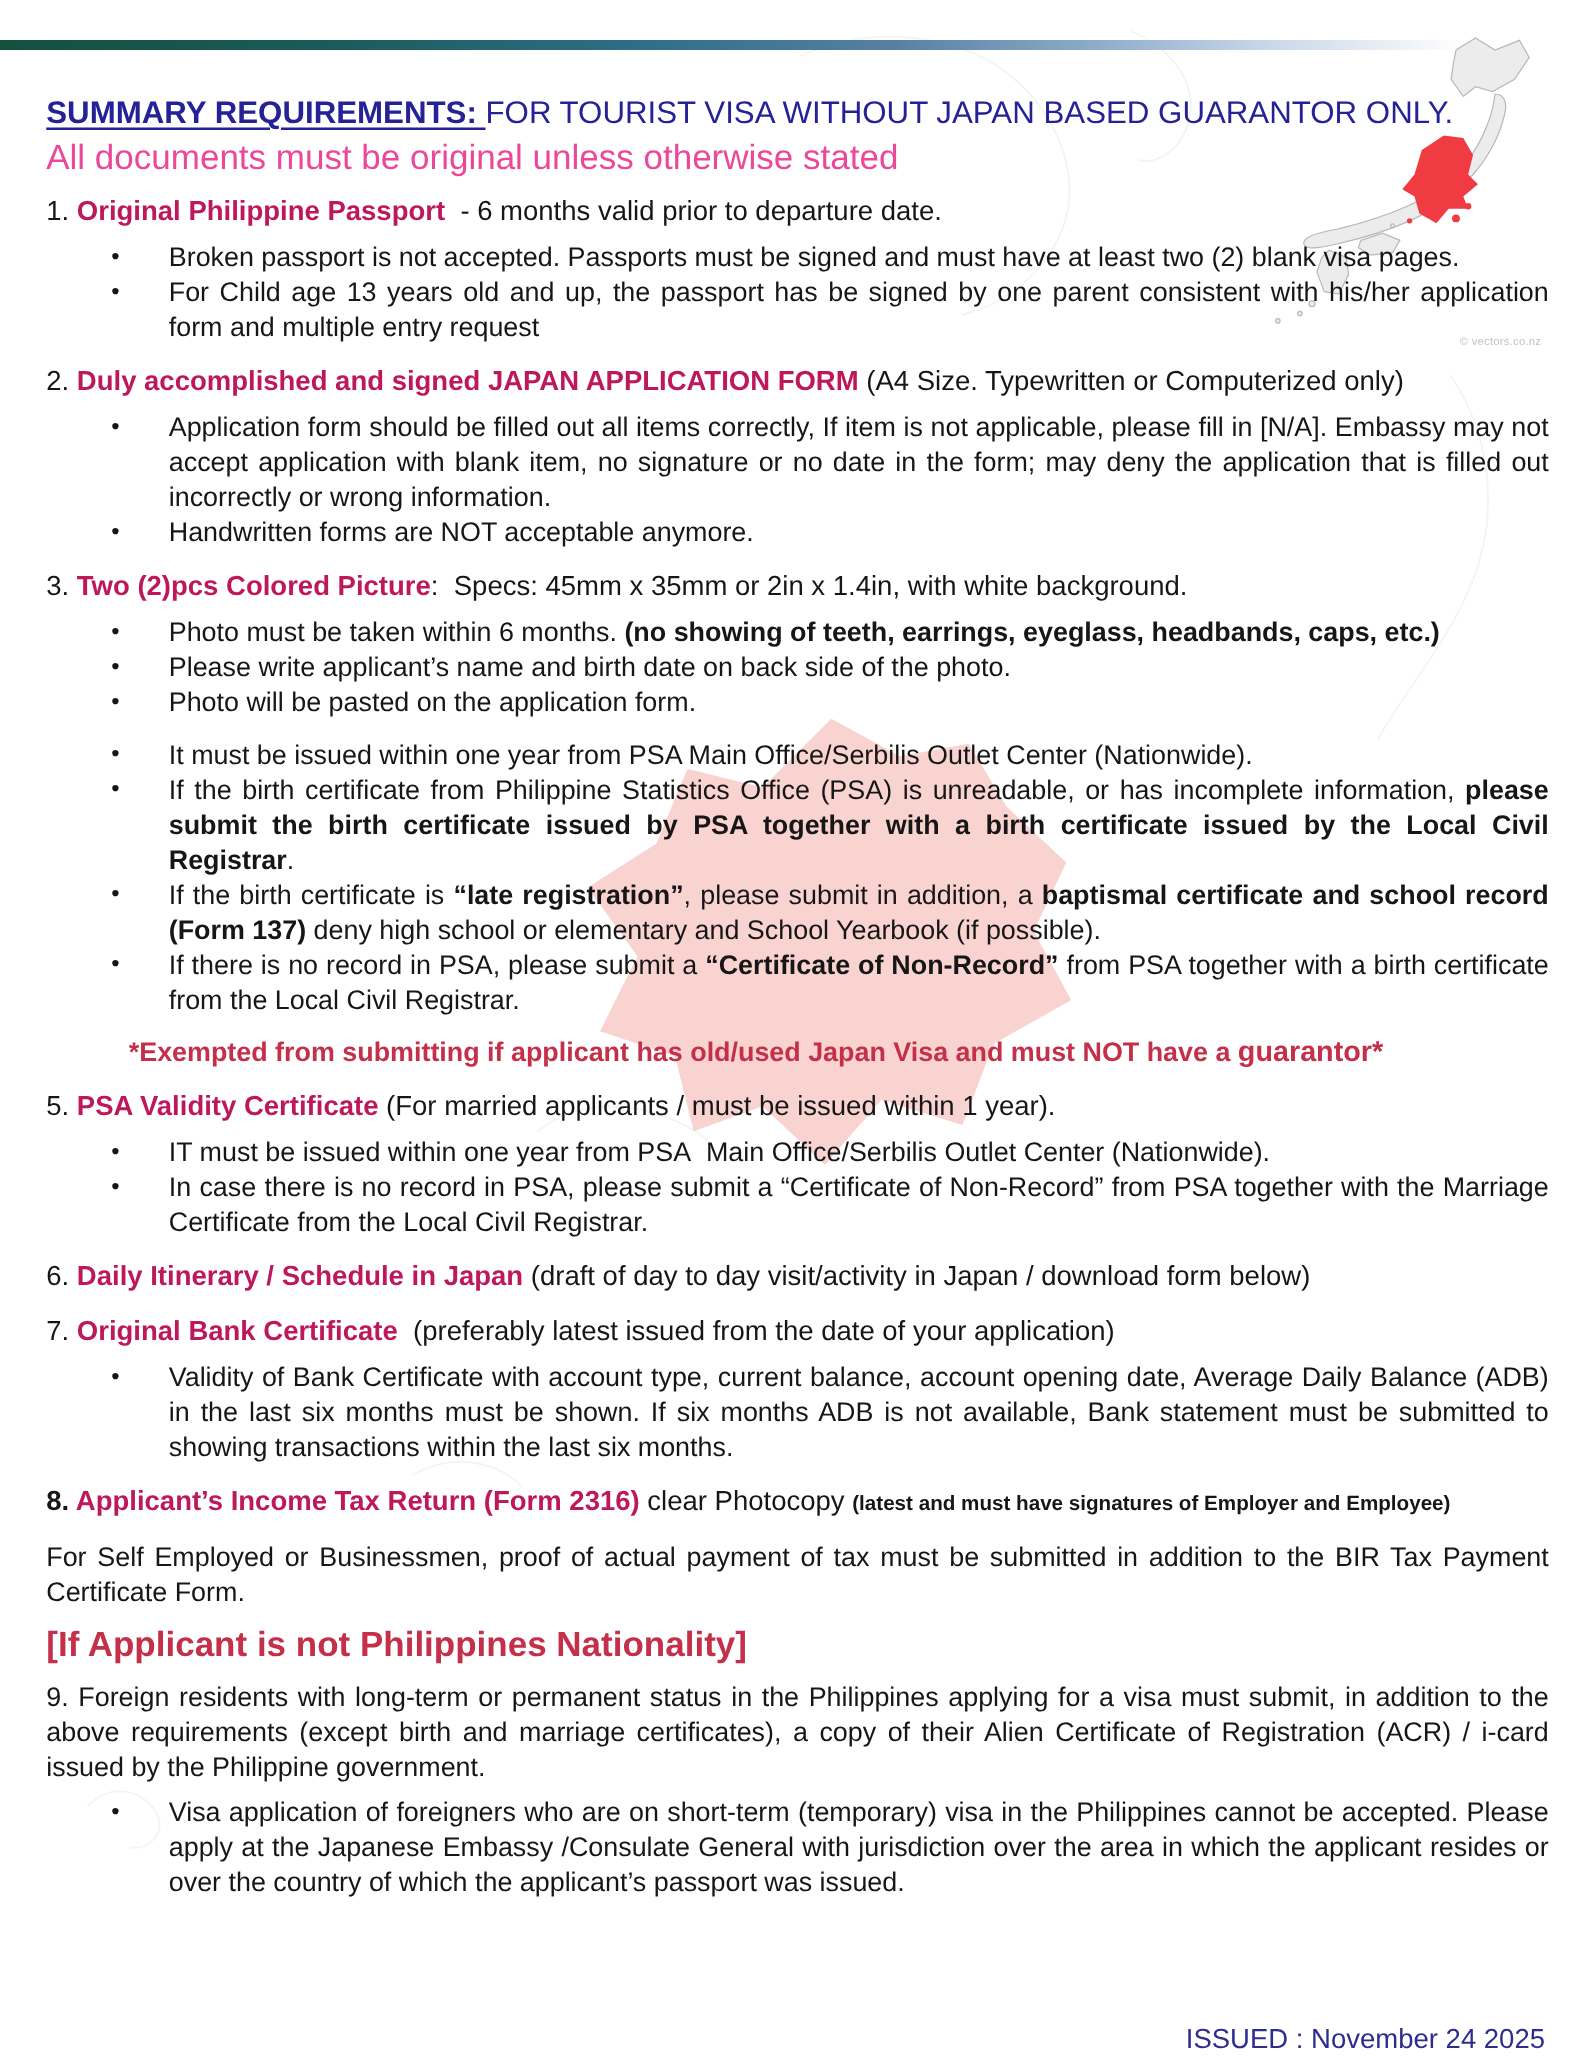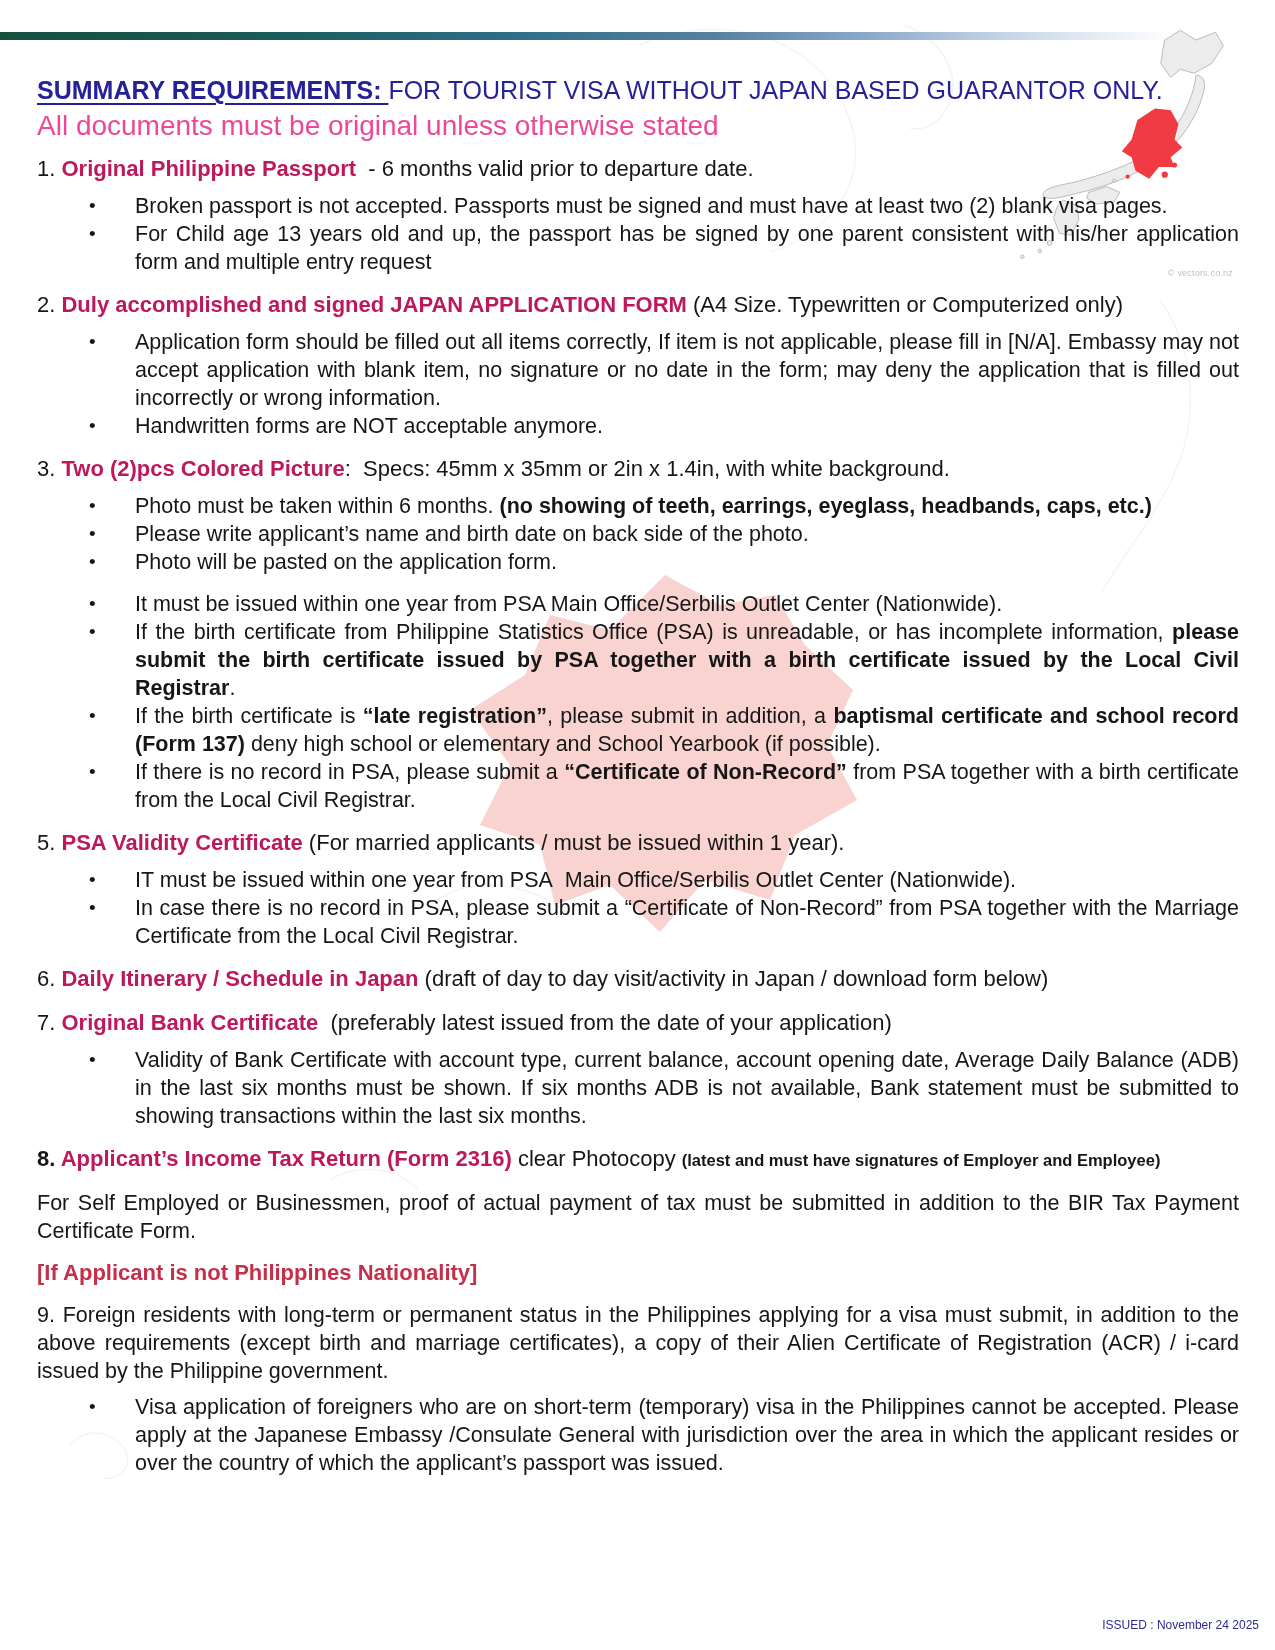--- a/index.html
+++ b/index.html
@@ -28,22 +28,22 @@
   .marker{flex:none;width:46px;font-size:19px}
   .btext{flex:1}
   .bullet.just .btext{text-align:justify}
   .para{font-size:21.5px;line-height:28px}
   .para.just{text-align:justify}
   .b{font-weight:bold}
   .bsm{font-weight:bold;font-size:16.5px}
   .note{margin-left:66px;font-size:21.5px;line-height:27px}
   .rb{color:#c42f49;font-weight:bold}
   .rbg{color:#c42f49;font-weight:bold;font-size:23px}
-  .redhead{color:#c42f49;font-weight:bold;font-size:22px}
-  .issued{position:absolute;top:1618px;right:16px;font-size:12px;color:#2d2c8f;z-index:2}
+  .redhead{color:#c42f49;font-weight:bold;font-size:28px}
+  .issued{position:absolute;top:1618px;right:39px;font-size:22px;color:#2d2c8f;z-index:2}
 </style>
 </head>
 <body>
 
 <svg class="ghosts" width="1275" height="1650" viewBox="0 0 1275 1650">
   <g fill="none" stroke="#f1f1f1" stroke-width="1.5" opacity="0.8">
     <path d="M640 45 C700 18 770 28 810 62 C850 96 868 150 846 192 C830 224 800 244 770 252"></path>
     <path d="M905 25 C940 40 960 70 950 100 C944 120 926 132 910 128"></path>
     <path d="M1160 300 C1192 345 1200 410 1178 465 C1158 515 1124 552 1102 592"></path>
     <path d="M430 905 C468 874 528 882 566 912"></path>
@@ -135,20 +135,23 @@
         <div class="bullet just">
           <span class="marker">•</span>
           <span class="btext"><span>If the birth certificate is </span><span class="b">“late registration”</span><span>, please submit in addition, a </span><span class="b">baptismal certificate and school record (Form 137)</span><span> deny high school or elementary and School Yearbook (if possible).</span></span>
         </div>
         <div class="bullet just">
           <span class="marker">•</span>
           <span class="btext"><span>If there is no record in PSA, please submit a </span><span class="b">“Certificate of Non-Record”</span><span> from PSA together with a birth certificate from the Local Civil Registrar.</span></span>
         </div>
       </div>
       <div class="sec">
+        <div class="note"><span class="rb">*Exempted from submitting if applicant has old/used Japan Visa and must NOT have a </span><span class="rbg">guarantor*</span></div>
+      </div>
+      <div class="sec">
         <div class="shead"><span>5. </span><span class="hb">PSA Validity Certificate</span><span> (For married applicants / must be issued within 1 year).</span></div>
         <div class="bullet">
           <span class="marker">•</span>
           <span class="btext"><span>IT must be issued within one year from PSA&nbsp; Main Office/Serbilis Outlet Center (Nationwide).</span></span>
         </div>
         <div class="bullet just">
           <span class="marker">•</span>
           <span class="btext"><span>In case there is no record in PSA, please submit a “Certificate of Non-Record” from PSA together with the Marriage Certificate from the Local Civil Registrar.</span></span>
         </div>
       </div>

